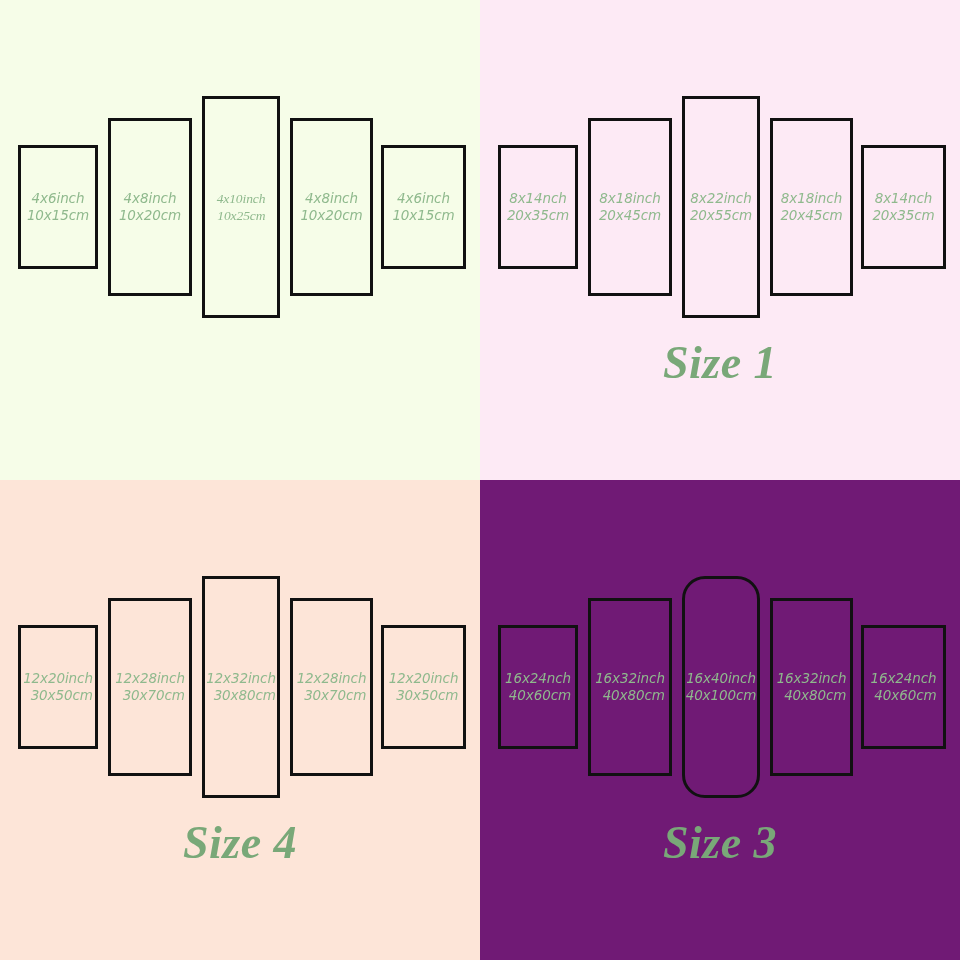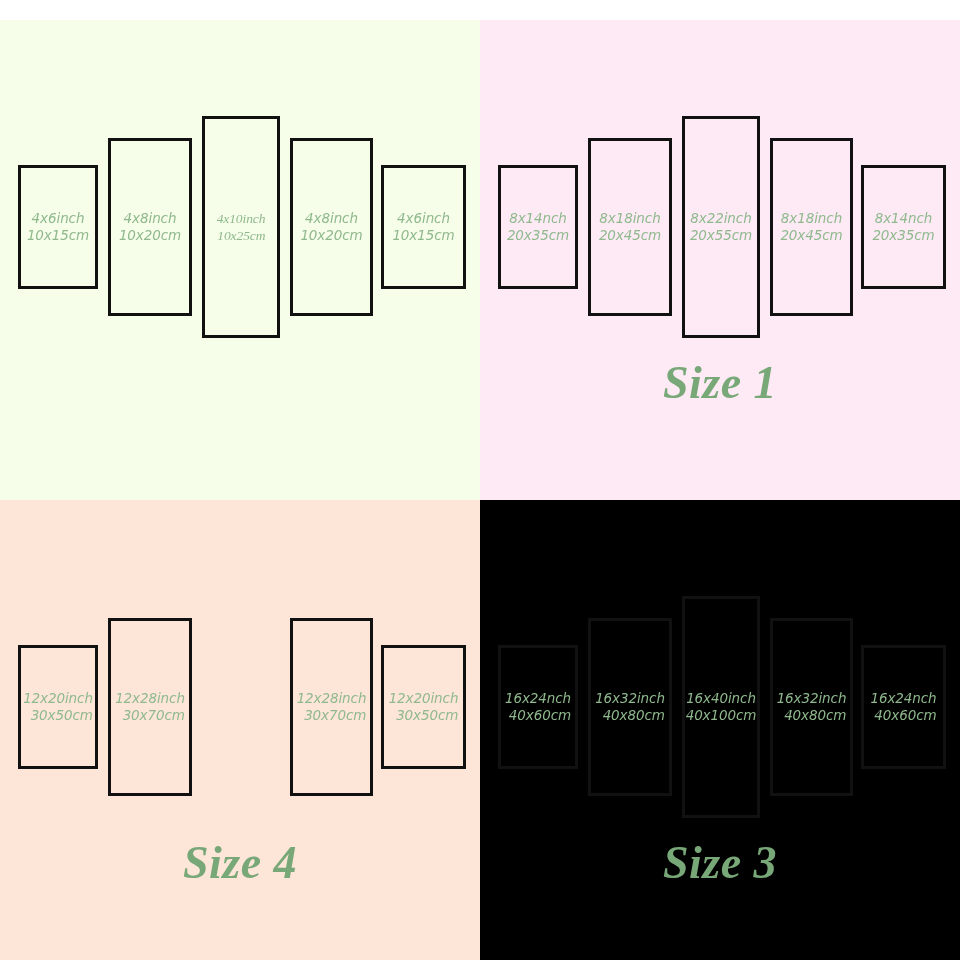--- a/index.html
+++ b/index.html
@@ -16,21 +16,20 @@
     height: 960px;
     display: grid;
     grid-template-columns: 480px 480px;
     grid-template-rows: 480px 480px;
   }
   .quadrant {
     position: relative;
     width: 480px;
     height: 480px;
     overflow: hidden;
-    margin-top: 20px;
   }
   
   .panel-cluster {
     position: absolute;
     left: 0;
     top: 0;
     width: 480px;
     height: 340px;
   }
   .panel {
@@ -151,51 +150,57 @@
           <span class="ln1">12x20inch</span>
           <span class="ln2">30x50cm</span>
         </span>
       </div>
       <div class="panel" style="left: 108px; top: 118px; width: 84px; height: 178px; border-color: rgb(17, 17, 17);">
         <span class="panel-label" style="color: rgb(143, 185, 141);">
           <span class="ln1">12x28inch</span>
           <span class="ln2">30x70cm</span>
         </span>
       </div>
+      <div class="panel" style="left: 202px; top: 96px; width: 78px; height: 222px; border-color: rgb(17, 17, 17);">
+        <span class="panel-label" style="color: rgb(143, 185, 141);">
+          <span class="ln1">12x32inch</span>
+          <span class="ln2">30x80cm</span>
+        </span>
+      </div>
       <div class="panel" style="left: 290px; top: 118px; width: 83px; height: 178px; border-color: rgb(17, 17, 17);">
         <span class="panel-label" style="color: rgb(143, 185, 141);">
           <span class="ln1">12x28inch</span>
           <span class="ln2">30x70cm</span>
         </span>
       </div>
       <div class="panel" style="left: 381px; top: 145px; width: 85px; height: 124px; border-color: rgb(17, 17, 17);">
         <span class="panel-label" style="color: rgb(143, 185, 141);">
           <span class="ln1">12x20inch</span>
           <span class="ln2">30x50cm</span>
         </span>
       </div>
     </div>
     <div class="heading" style="top: 340px; color: rgb(121, 168, 120);">Size 4</div>
   </div>
 
-  <div class="quadrant" style="background: #000000;">
+  <div class="quadrant" style="background: #701a75;">
     <div class="panel-cluster">
       <div class="panel" style="left: 18px; top: 145px; width: 80px; height: 124px; border-color: rgb(17, 17, 17);">
         <span class="panel-label" style="color: rgb(143, 185, 141);">
           <span class="ln1">16x24nch</span>
           <span class="ln2">40x60cm</span>
         </span>
       </div>
       <div class="panel" style="left: 108px; top: 118px; width: 84px; height: 178px; border-color: rgb(17, 17, 17);">
         <span class="panel-label" style="color: rgb(143, 185, 141);">
           <span class="ln1">16x32inch</span>
           <span class="ln2">40x80cm</span>
         </span>
       </div>
-      <div class="panel" style="left: 202px; top: 96px; width: 78px; height: 222px; border-color: rgb(17, 17, 17);">
+      <div class="panel" style="left: 202px; top: 96px; width: 78px; height: 222px; border-color: rgb(17, 17, 17); border-radius: 23px;">
         <span class="panel-label" style="color: rgb(143, 185, 141);">
           <span class="ln1">16x40inch</span>
           <span class="ln2">40x100cm</span>
         </span>
       </div>
       <div class="panel" style="left: 290px; top: 118px; width: 83px; height: 178px; border-color: rgb(17, 17, 17);">
         <span class="panel-label" style="color: rgb(143, 185, 141);">
           <span class="ln1">16x32inch</span>
           <span class="ln2">40x80cm</span>
         </span>

